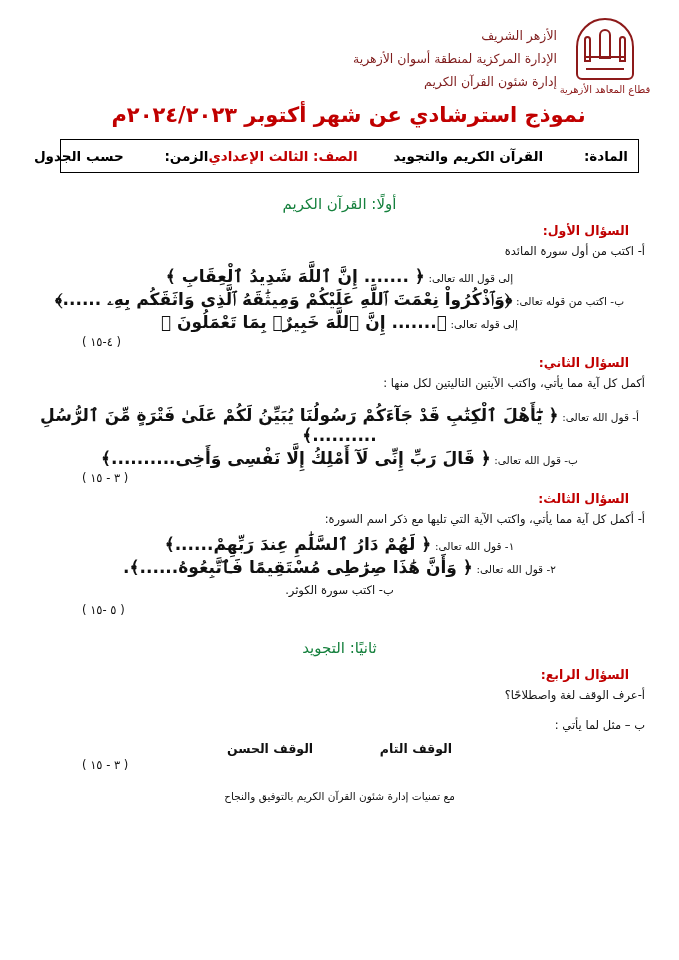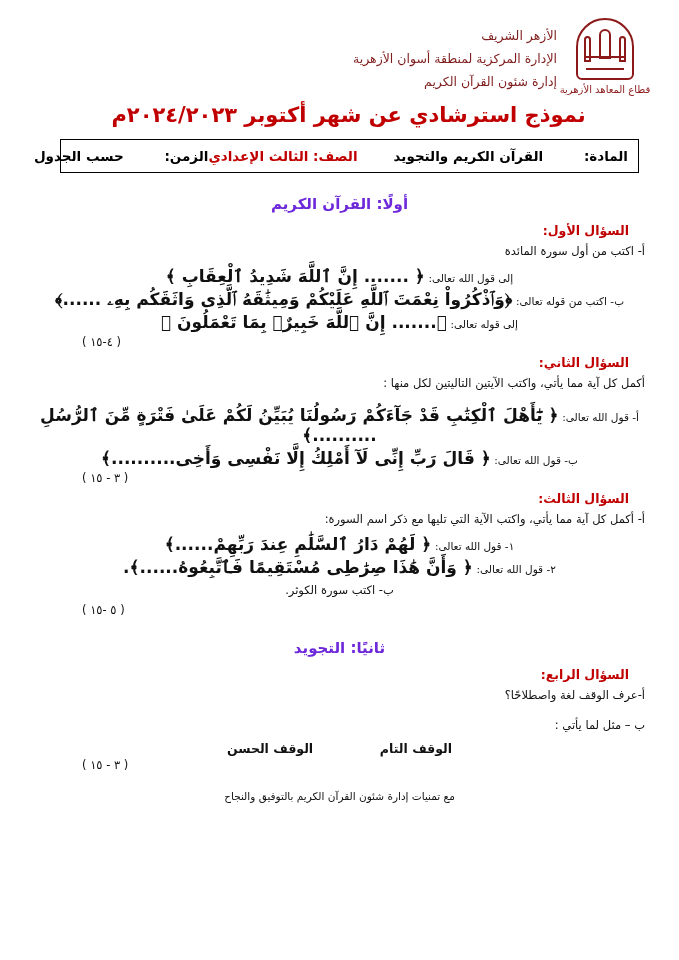--- a/index.html
+++ b/index.html
@@ -127,23 +127,23 @@
 
   
   .content {
     padding: 0 34px 0 34px;
     box-sizing: border-box;
     text-align: right;
   }
   .section-title {
     text-align: center;
     font-size: 15px;
-    font-weight: bold;
+    font-weight: normal;
     margin: 22px 0 10px 0;
-    color: #6d28d9;
+    color: #15803d;
   }
   .q-head {
     color: #c00000;
     font-weight: bold;
     font-size: 12.5px;
     margin: 6px 16px 3px 0;
     text-align: right;
   }
   .line {
     font-size: 11.5px;

